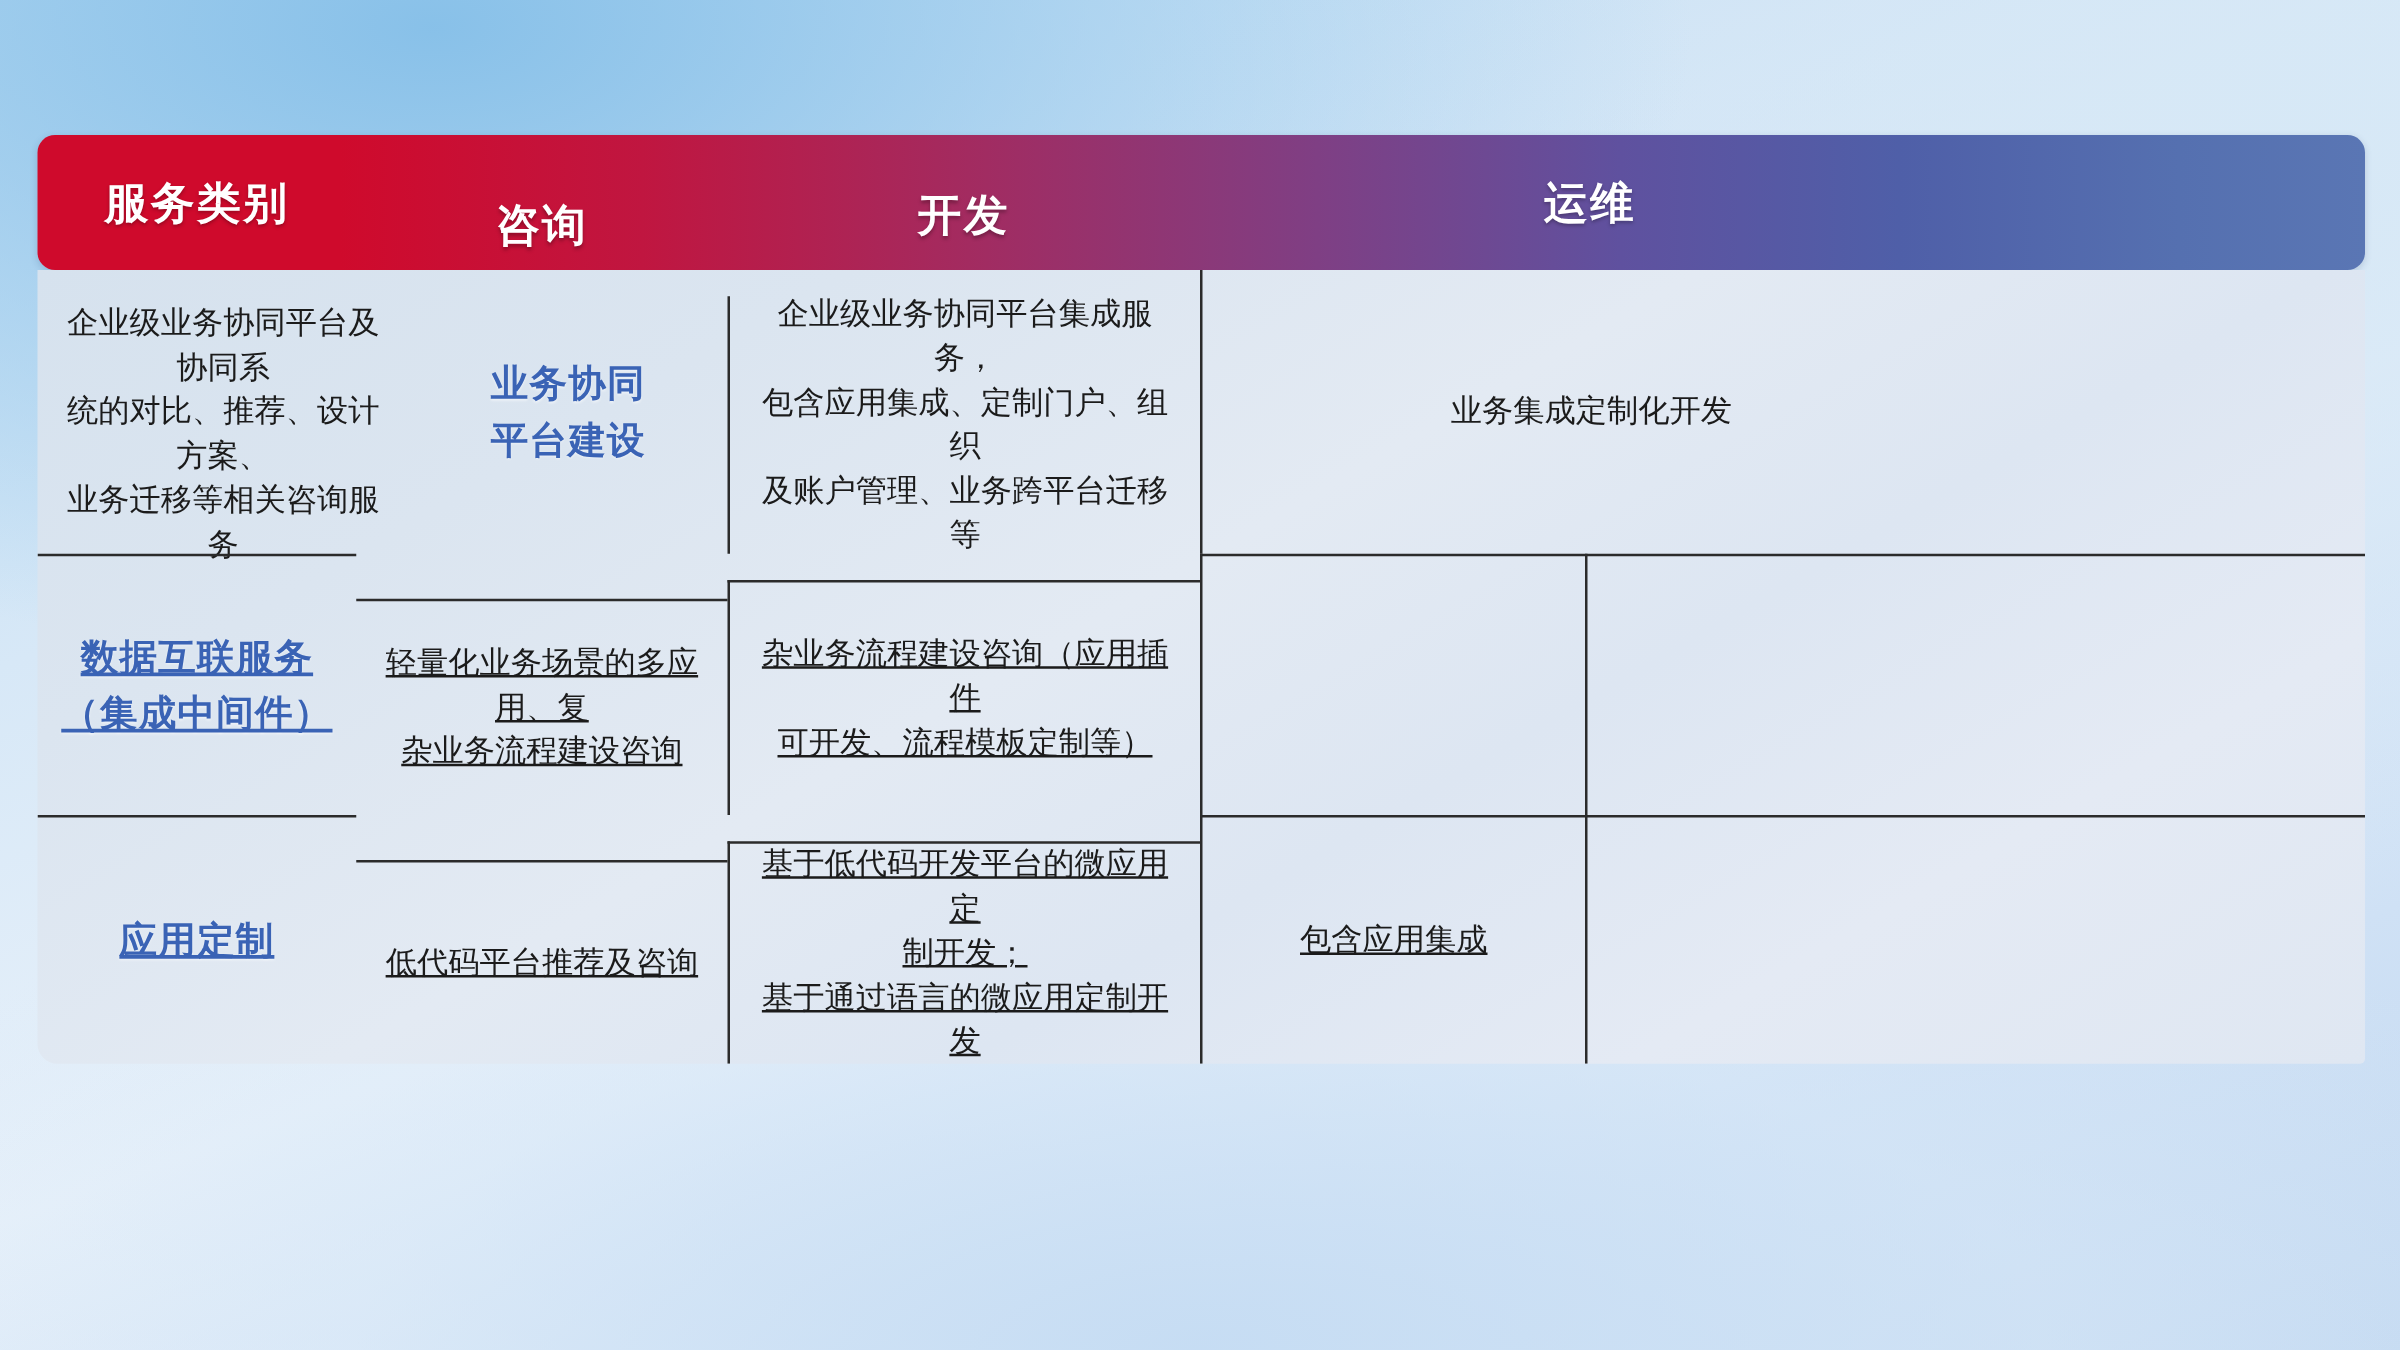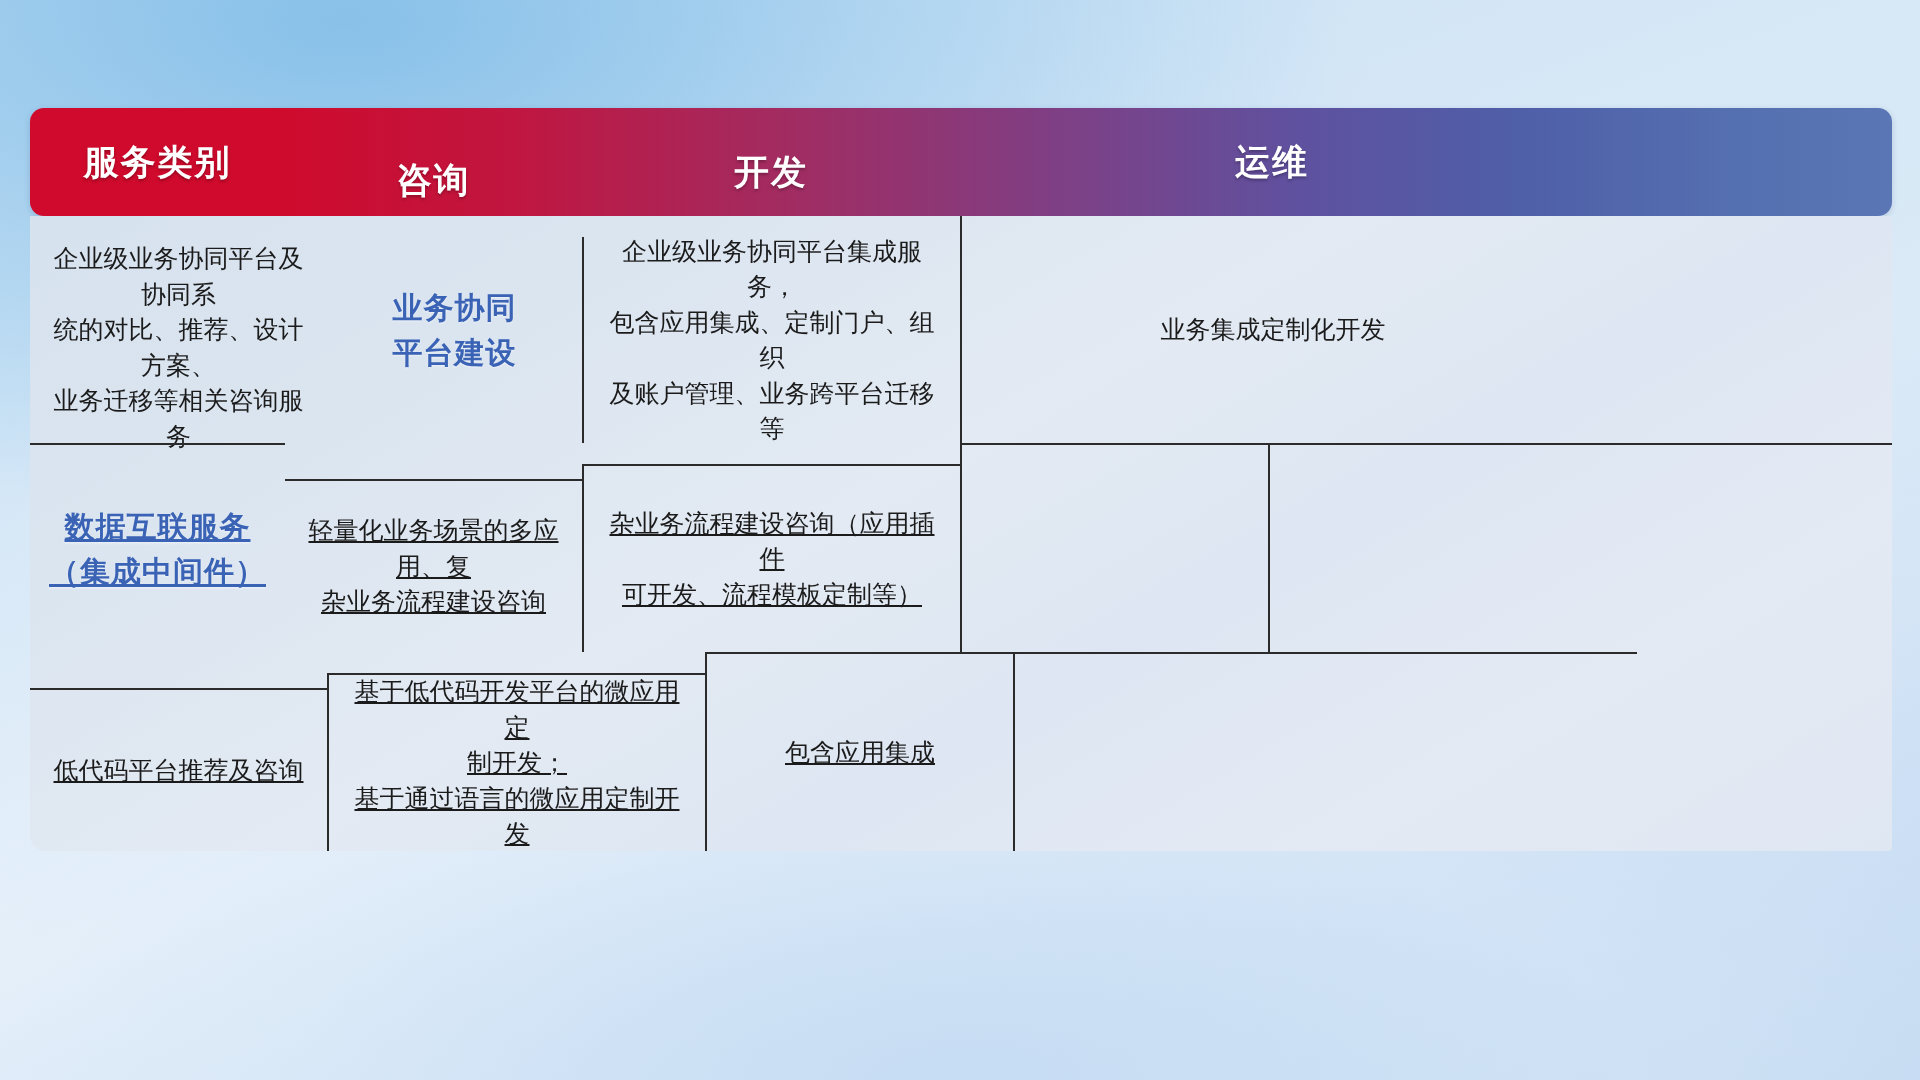--- a/index.html
+++ b/index.html
@@ -152,20 +152,21 @@
 （集成中间件）</div>
         <div class="td c1">轻量化业务场景的多应用、复
 杂业务流程建设咨询</div>
         <div class="td vsep c2">杂业务流程建设咨询（应用插件
 可开发、流程模板定制等）</div>
         <div class="td vsep c3"></div>
         <div class="td vsep c4"></div>
       </div>
 
       <div class="trow r2">
+        <div class="td cat c0">应用定制</div>
         <div class="td c1">低代码平台推荐及咨询</div>
         <div class="td vsep c2">基于低代码开发平台的微应用定
 制开发；
 基于通过语言的微应用定制开发</div>
         <div class="td vsep c3">包含应用集成</div>
         <div class="td vsep c4"></div>
       </div>
 
     </div>
   </div>

